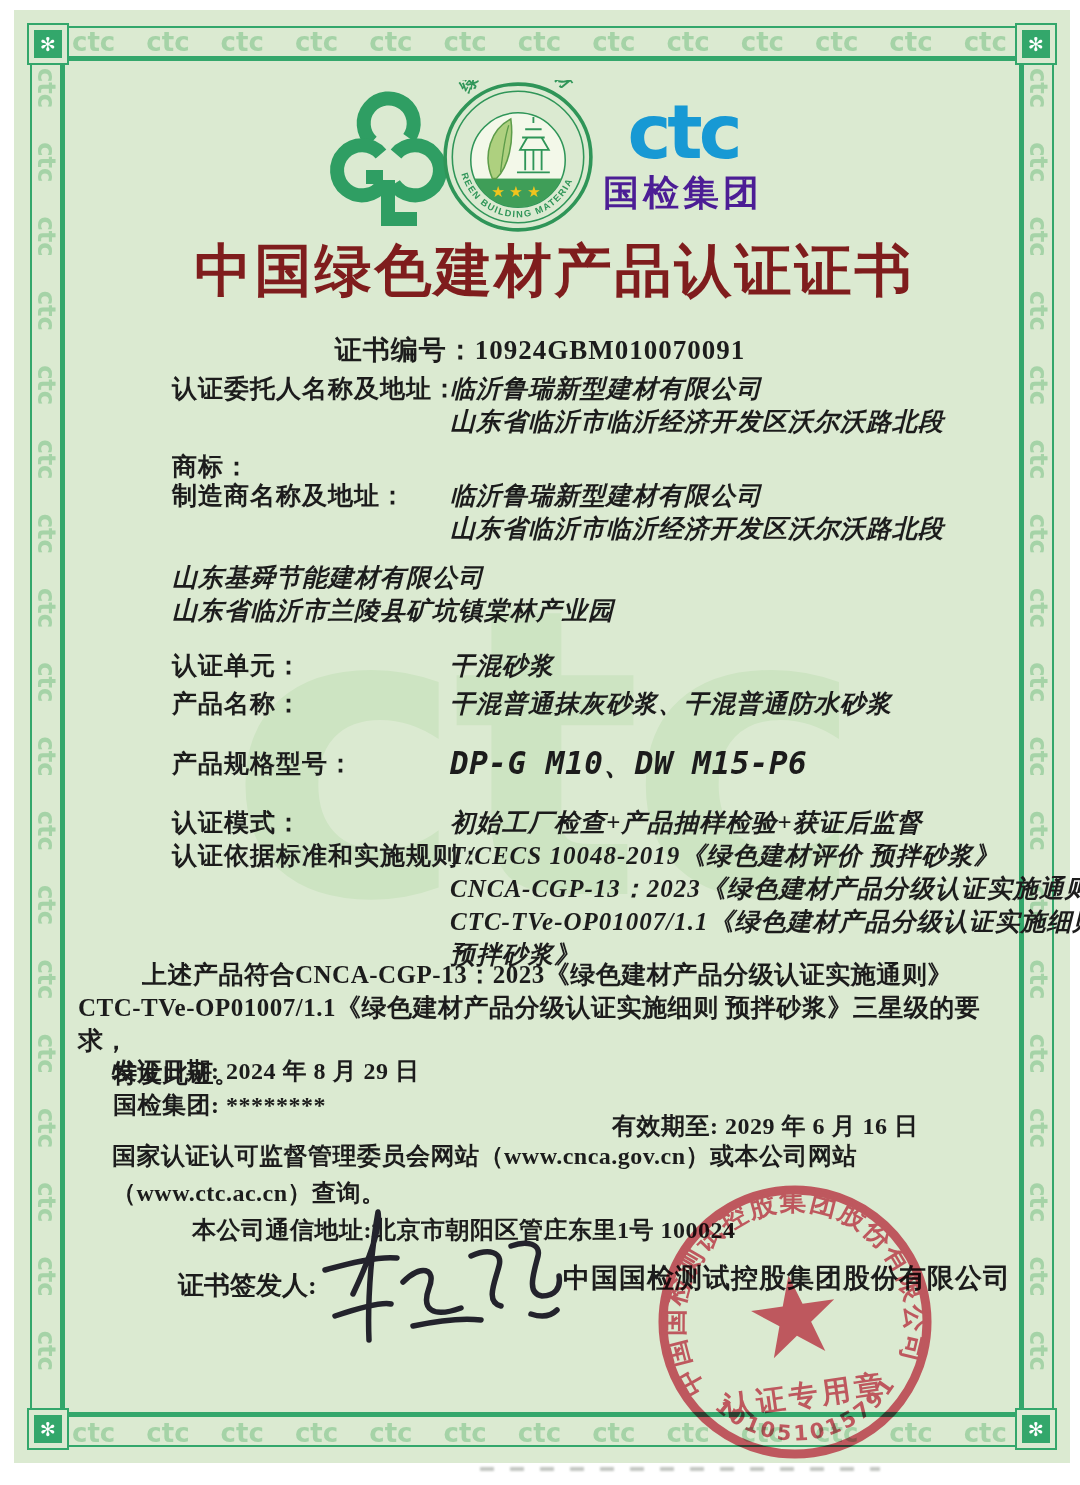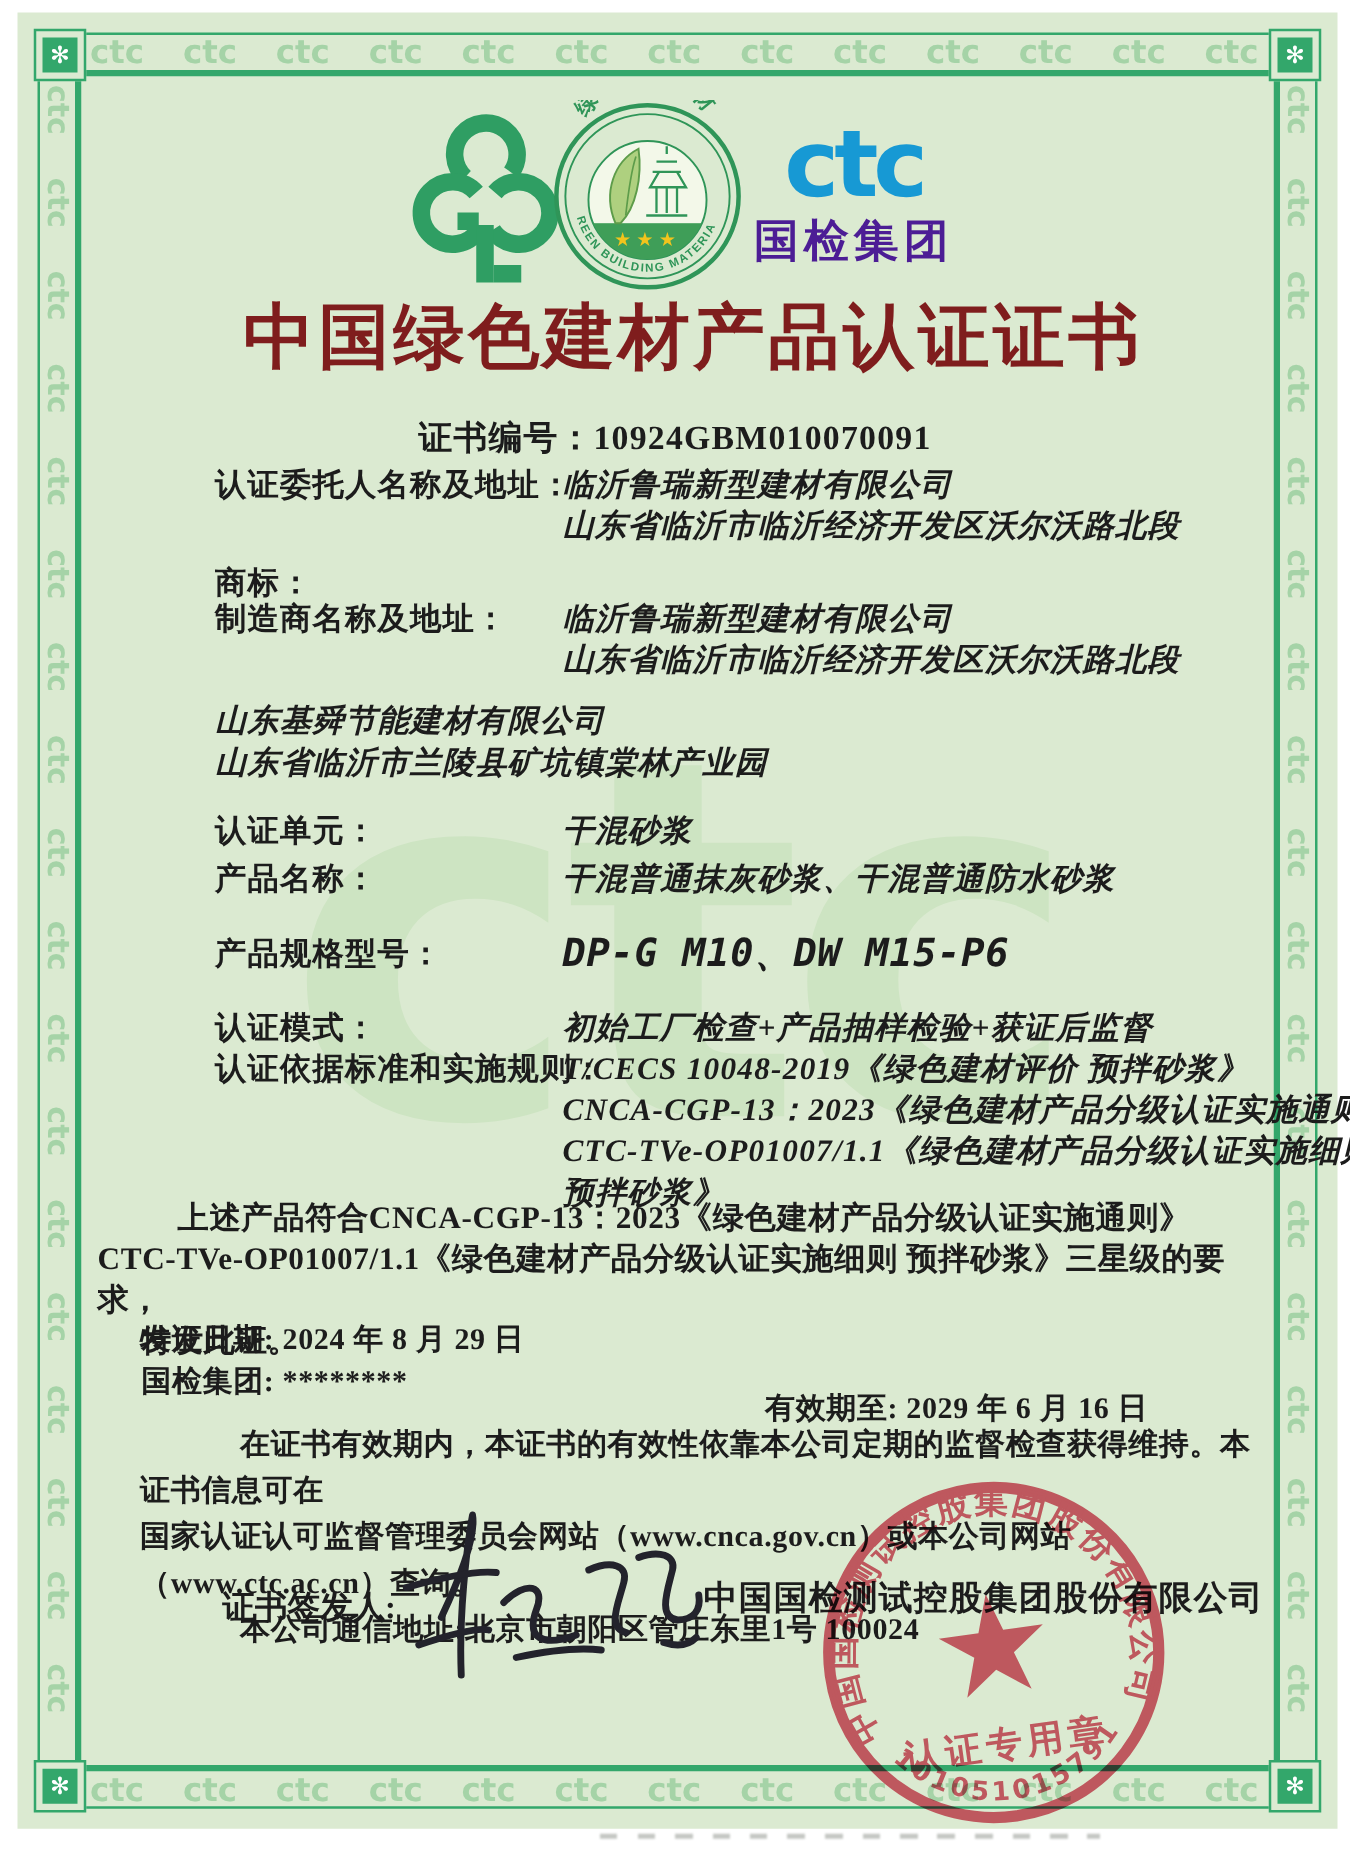--- a/index.html
+++ b/index.html
@@ -234,21 +234,20 @@
   <div class="dateline d-reissue">
     <span>国检集团:</span>
     <span>********</span>
   </div>
   <div class="dateline d-valid">
     <span>有效期至:</span>
     <span>2029 年 6 月 16 日</span>
   </div>
 
   <div class="para footer-para">
-    <div class="ind">在证书有效期内，本证书的有效性依靠本公司定期的监督检查获得维持。本证书信息可在</div>
     <div>国家认证认可监督管理委员会网站（www.cnca.gov.cn）或本公司网站（www.ctc.ac.cn）查询。</div>
     <div class="ind">本公司通信地址:北京市朝阳区管庄东里1号  100024</div>
   </div>
 
   <div class="signer-label">证书签发人:</div>
   <div class="company-name">中国国检测试控股集团股份有限公司</div>
 
   <svg class="signature-svg" width="280" height="160" viewBox="0 0 280 160">
     <g fill="none" stroke="#23232c" stroke-width="5.5" stroke-linecap="round" stroke-linejoin="round">
       <path d="M 58,96 C 74,62 86,30 83,14 C 78,42 72,96 74,142"></path>

